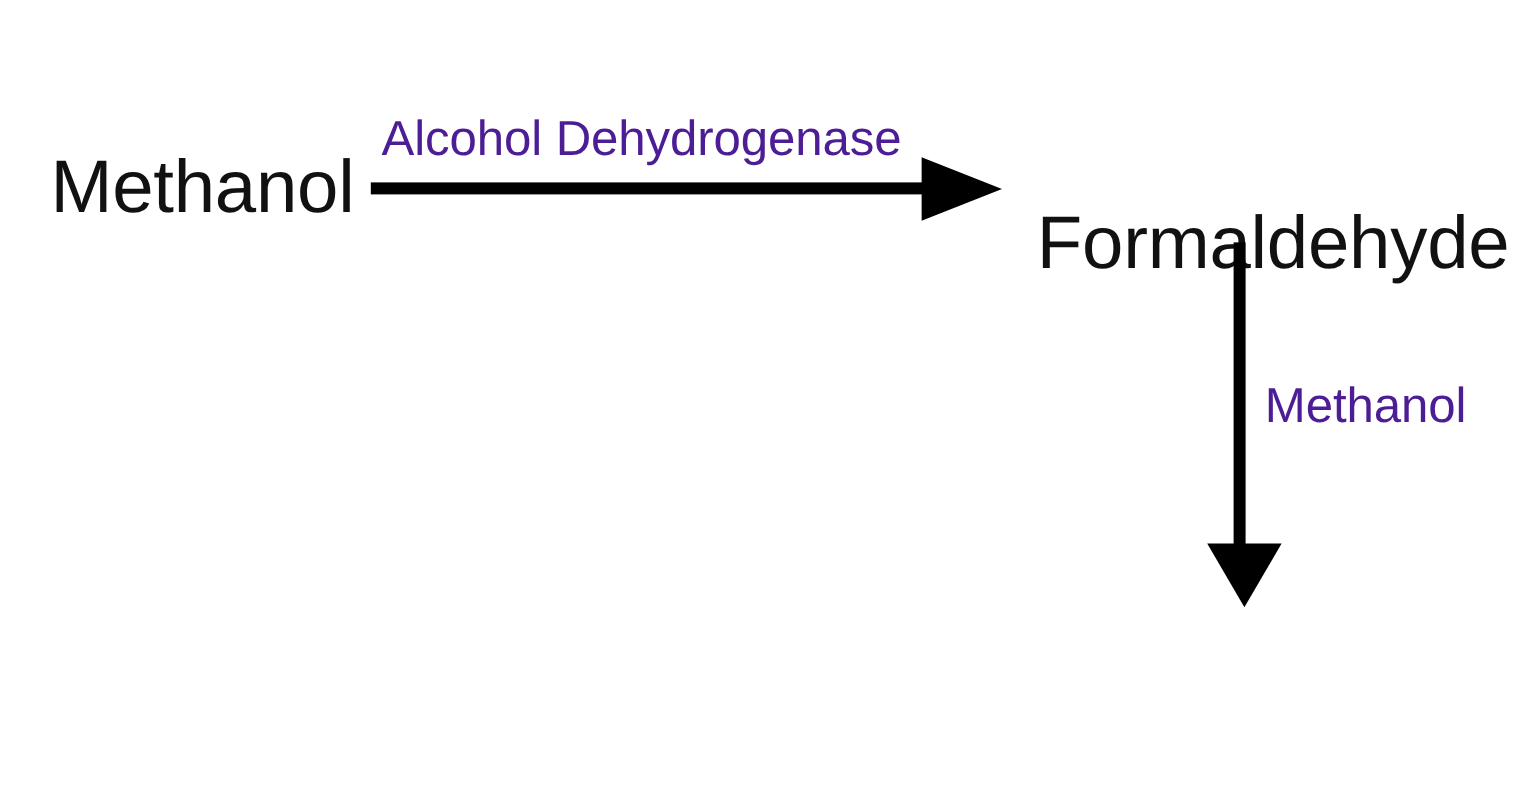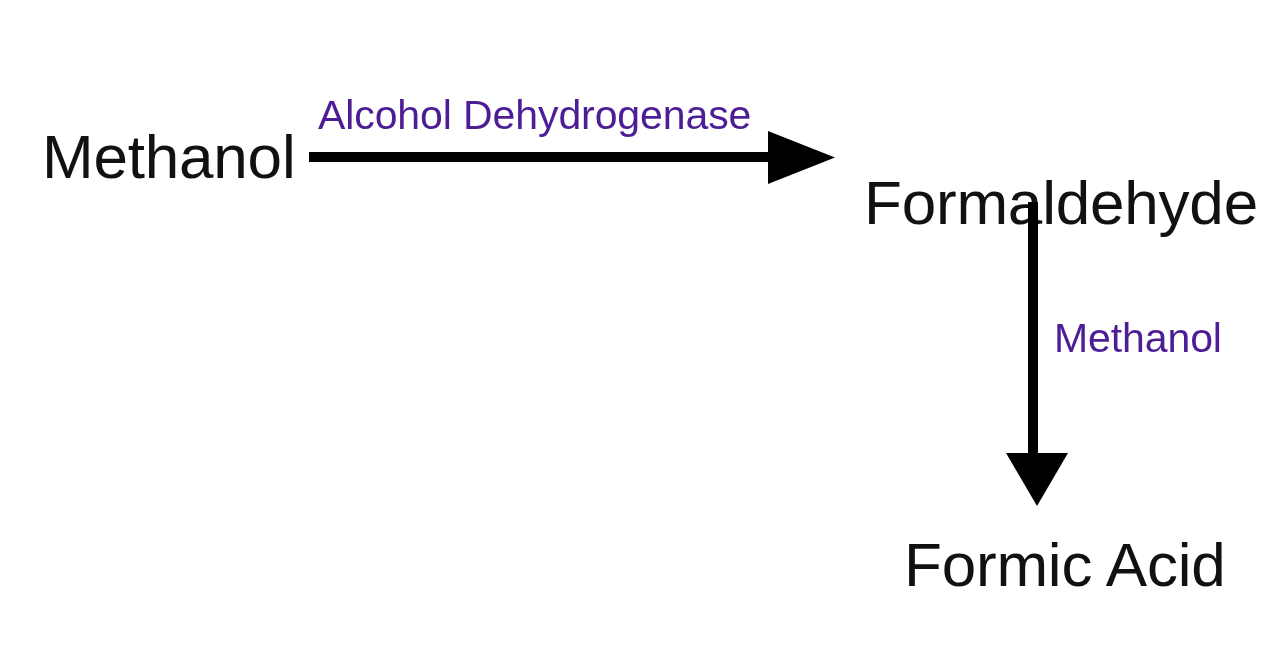--- a/index.html
+++ b/index.html
@@ -89,15 +89,14 @@
 
   <svg class="arrow-svg" id="arrow-formaldehyde-to-formic-acid" width="90" height="320" viewBox="0 0 90 320">
 
     <rect class="arrow-shape" x="33" y="7" width="10" height="252"></rect>
 
     <polygon class="arrow-shape" points="11,258 73,258 42,311"></polygon>
   </svg>
 
   <div class="edge-label" id="edge-label-oxidation">Methanol</div>
 
-  <div class="node-label" id="node-formic-acid">Formic Acid</div>
 
 </div>
 
 </body></html>

